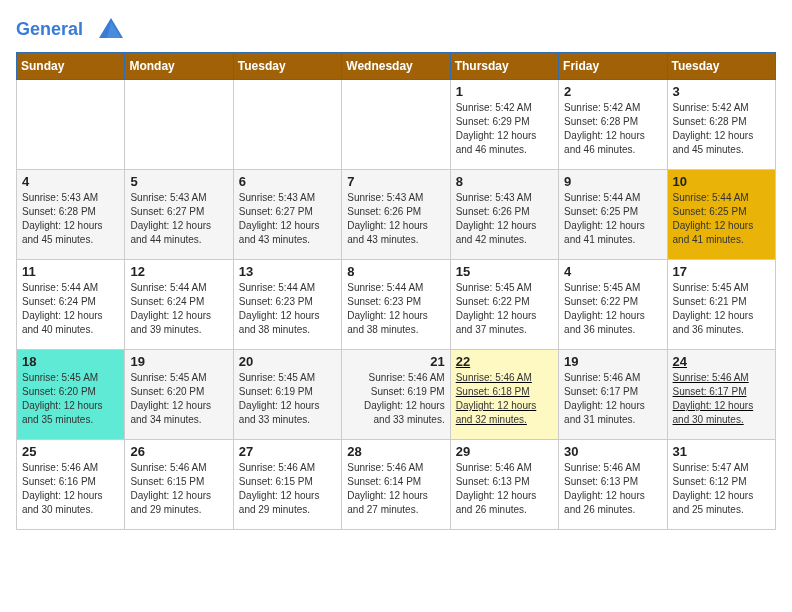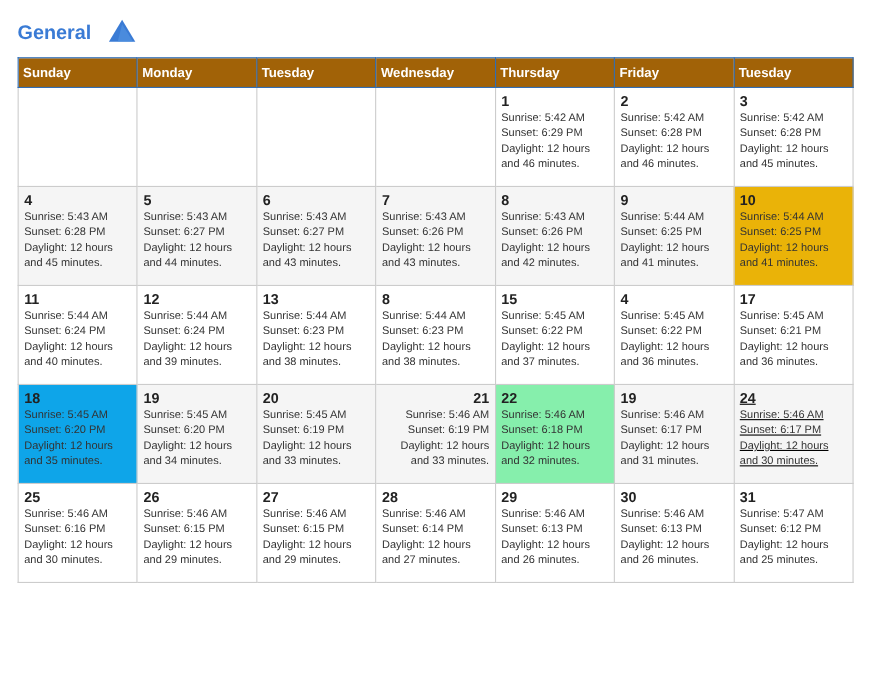--- a/index.html
+++ b/index.html
@@ -226,21 +226,21 @@
 Daylight: 12 hours and 36 minutes.</div>
         </td>
         <td>
           <span class="day-number">17</span>
           <div class="day-info" style="white-space: pre-line;">Sunrise: 5:45 AM
 Sunset: 6:21 PM
 Daylight: 12 hours and 36 minutes.</div>
         </td>
       </tr>
       <tr>
-        <td style="background: #0ea5e9;">
+        <td style="background: #5eead4;">
           <span class="day-number">18</span>
           <div class="day-info" style="white-space: pre-line;">Sunrise: 5:45 AM
 Sunset: 6:20 PM
 Daylight: 12 hours and 35 minutes.</div>
         </td>
         <td style="background: rgb(245, 245, 245);">
           <span class="day-number">19</span>
           <div class="day-info" style="white-space: pre-line;">Sunrise: 5:45 AM
 Sunset: 6:20 PM
 Daylight: 12 hours and 34 minutes.</div>
@@ -250,21 +250,21 @@
           <div class="day-info" style="white-space: pre-line;">Sunrise: 5:45 AM
 Sunset: 6:19 PM
 Daylight: 12 hours and 33 minutes.</div>
         </td>
         <td style="background: rgb(245, 245, 245); text-align: right;">
           <span class="day-number">21</span>
           <div class="day-info" style="white-space: pre-line;">Sunrise: 5:46 AM
 Sunset: 6:19 PM
 Daylight: 12 hours and 33 minutes.</div>
         </td>
-        <td style="background: #86efac;">
+        <td style="background: #fef9c3; text-decoration: underline;">
           <span class="day-number">22</span>
           <div class="day-info" style="white-space: pre-line;">Sunrise: 5:46 AM
 Sunset: 6:18 PM
 Daylight: 12 hours and 32 minutes.</div>
         </td>
         <td style="background: rgb(245, 245, 245);">
           <span class="day-number">19</span>
           <div class="day-info" style="white-space: pre-line;">Sunrise: 5:46 AM
 Sunset: 6:17 PM
 Daylight: 12 hours and 31 minutes.</div>

